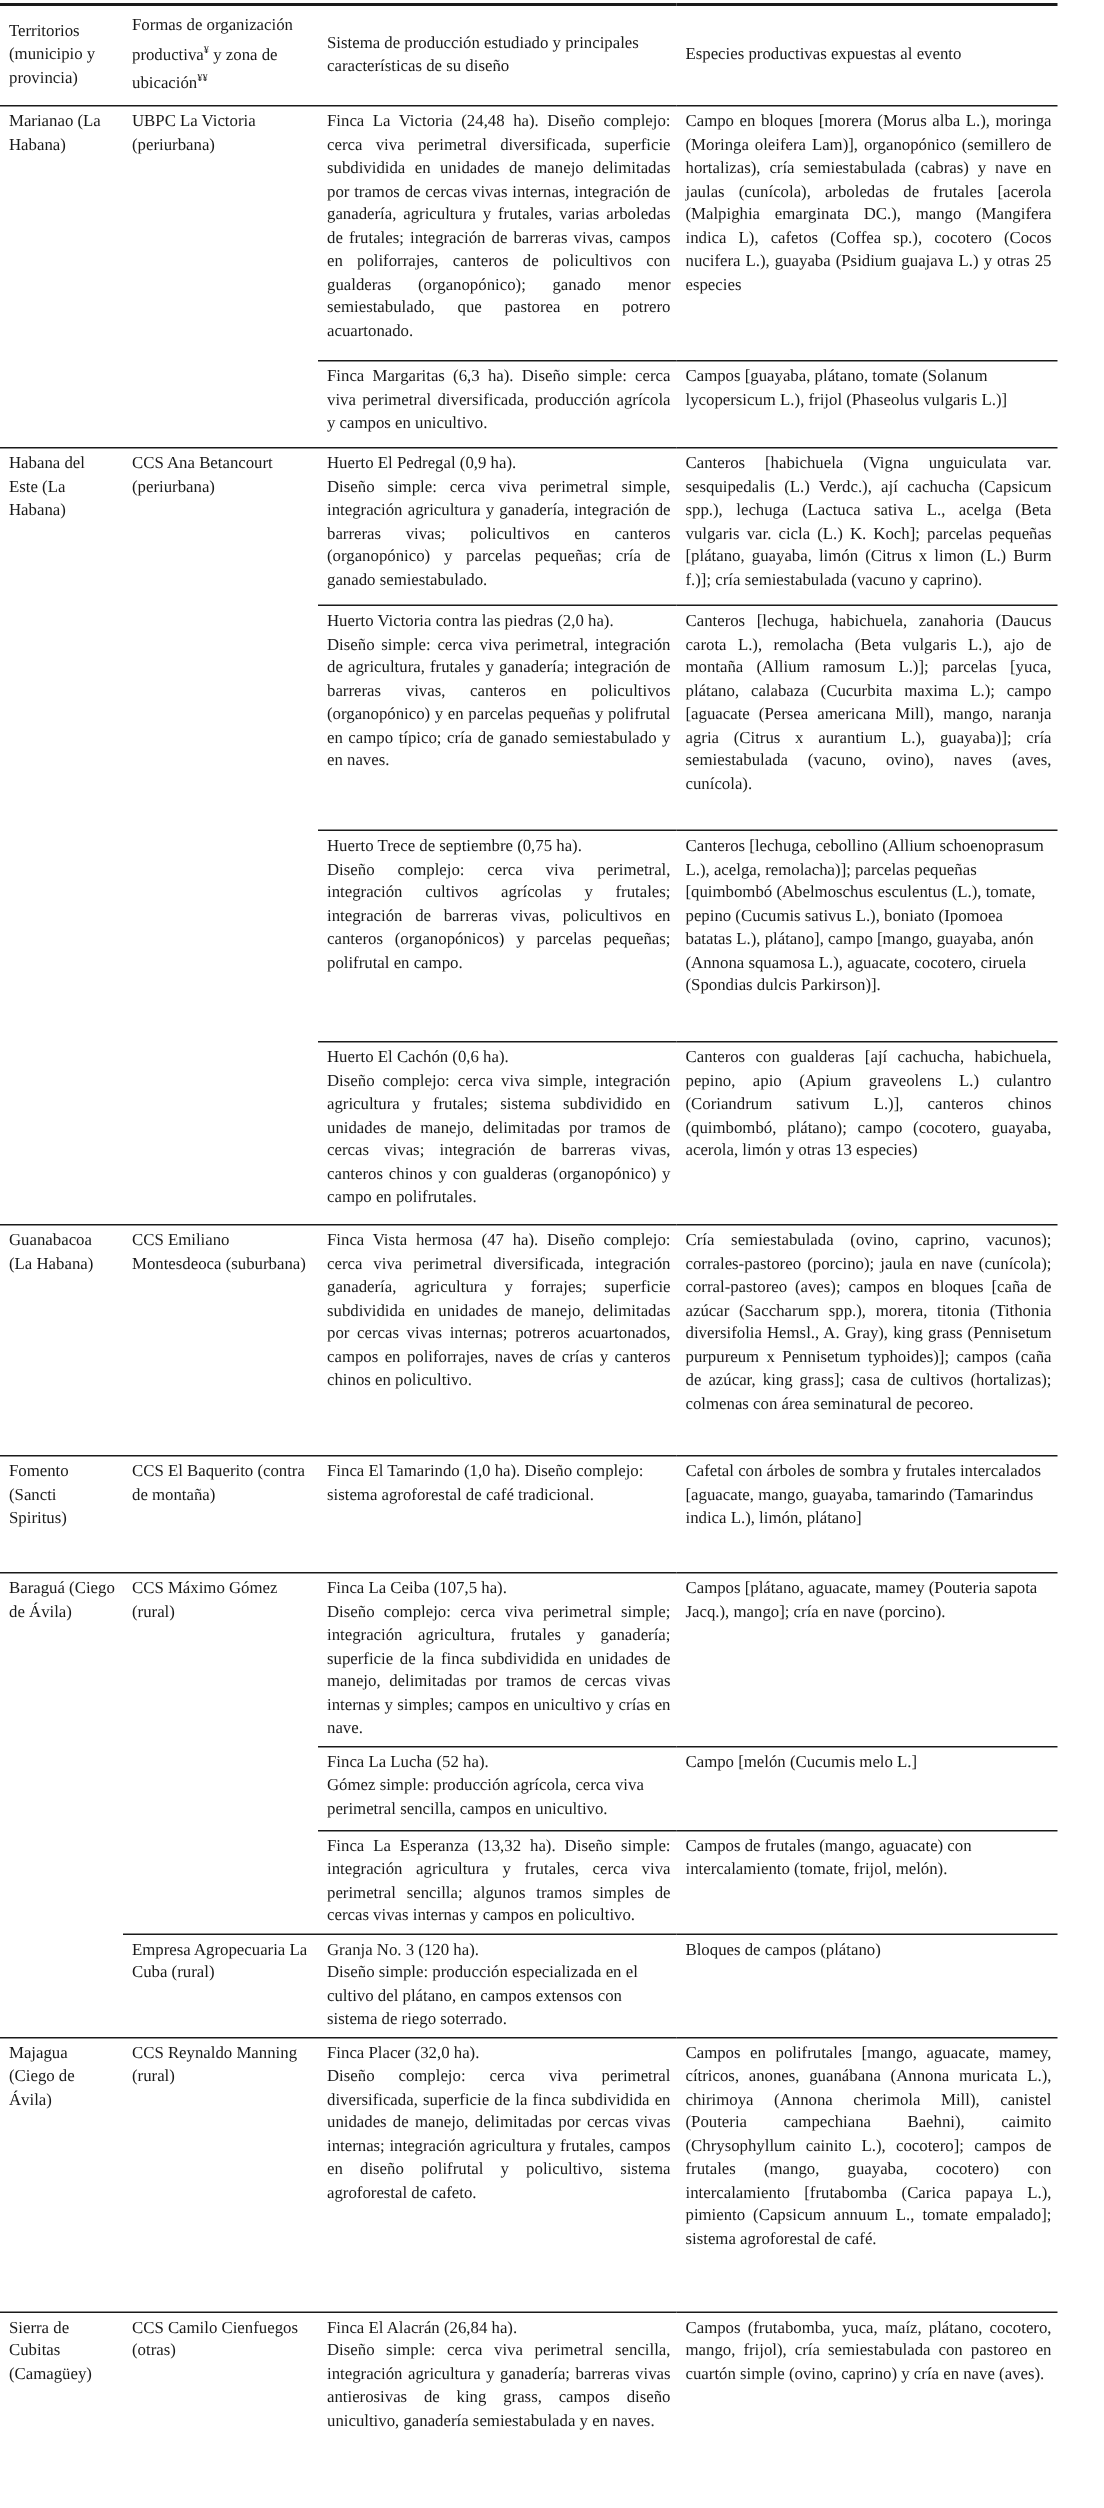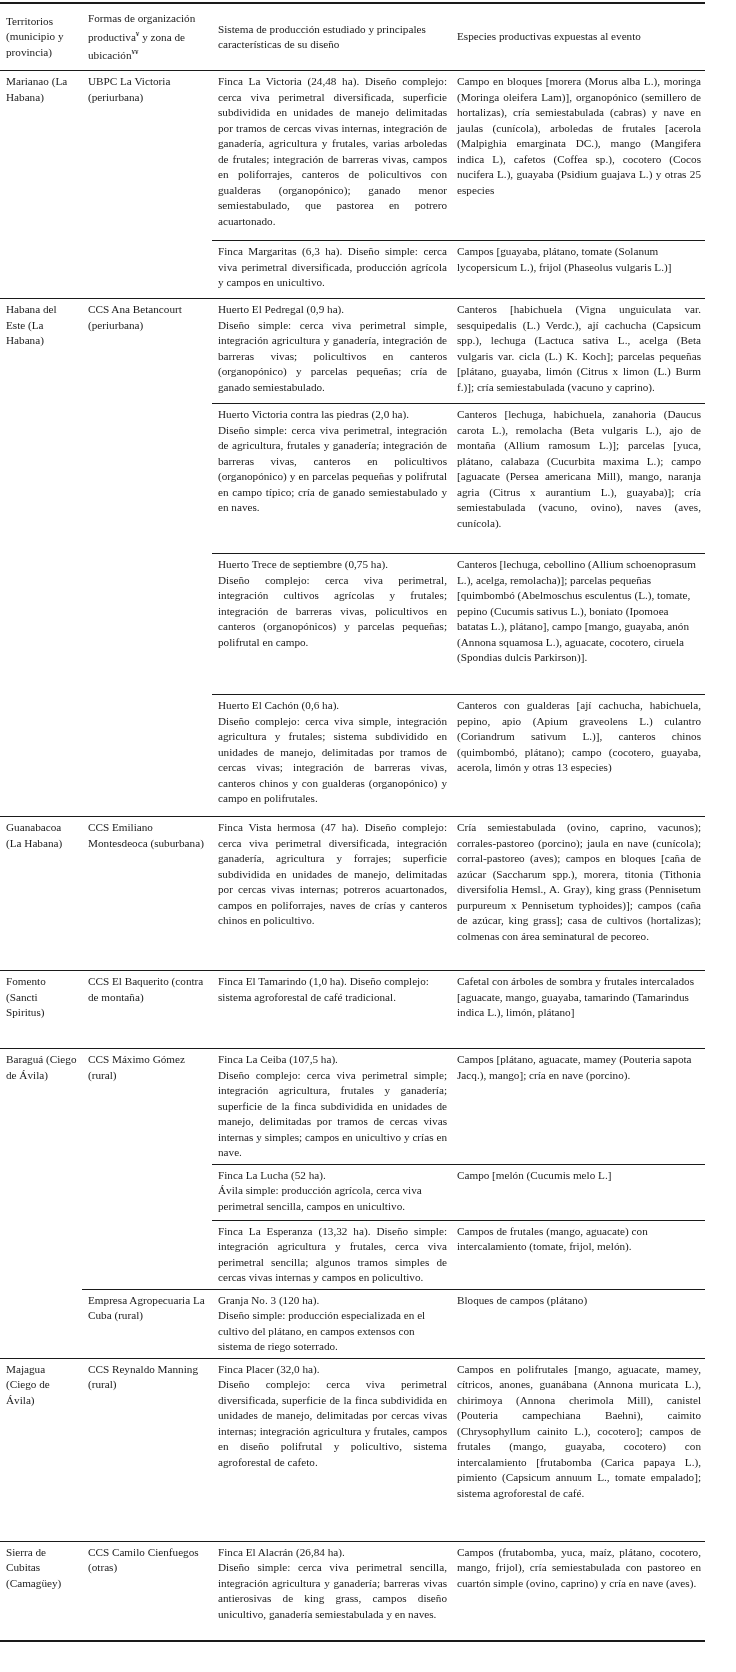--- a/index.html
+++ b/index.html
@@ -84,40 +84,40 @@
       <td class="spp">Cafetal con árboles de sombra y frutales intercalados [aguacate, mango, guayaba, tamarindo (Tamarindus indica L.), limón, plátano]</td>
     </tr>
 
     <tr class="grp-start" style="height:113px">
       <td class="terr" rowspan="4">Baraguá (Ciego de Ávila)</td>
       <td class="org" rowspan="3">CCS Máximo Gómez (rural)</td>
       <td class="sys j"><span class="name">Finca La Ceiba (107,5 ha).</span><span>Diseño complejo: cerca viva perimetral simple; integración agricultura, frutales y ganadería; superficie de la finca subdividida en unidades de manejo, delimitadas por tramos de cercas vivas internas y simples; campos en unicultivo y crías en nave.</span></td>
       <td class="spp">Campos [plátano, aguacate, mamey (Pouteria sapota Jacq.), mango]; cría en nave (porcino).</td>
     </tr>
     <tr class="sub" style="height:56px">
-      <td class="sys"><span class="name">Finca La Lucha (52 ha).</span><span>Ávila simple: producción agrícola, cerca viva perimetral sencilla, campos en unicultivo.</span></td>
+      <td class="sys"><span class="name">Finca La Lucha (52 ha).</span><span>Gómez simple: producción agrícola, cerca viva perimetral sencilla, campos en unicultivo.</span></td>
       <td class="spp">Campo [melón (Cucumis melo L.]</td>
     </tr>
     <tr class="sub" style="height:69px">
       <td class="sys j"><span>Finca La Esperanza (13,32 ha).</span> <span>Diseño simple: integración agricultura y frutales, cerca viva perimetral sencilla; algunos tramos simples de cercas vivas internas y campos en policultivo.</span></td>
       <td class="spp">Campos de frutales (mango, aguacate) con intercalamiento (tomate, frijol, melón).</td>
     </tr>
     <tr class="sub-org" style="height:62px">
       <td class="org">Empresa Agropecuaria La Cuba (rural)</td>
       <td class="sys"><span class="name">Granja No. 3 (120 ha).</span><span>Diseño simple: producción especializada en el cultivo del plátano, en campos extensos con sistema de riego soterrado.</span></td>
       <td class="spp">Bloques de campos (plátano)</td>
     </tr>
 
     <tr class="grp-start" style="height:183px">
       <td class="terr">Majagua (Ciego de Ávila)</td>
       <td class="org">CCS Reynaldo Manning (rural)</td>
       <td class="sys j"><span class="name">Finca Placer (32,0 ha).</span><span>Diseño complejo: cerca viva perimetral diversificada, superficie de la finca subdividida en unidades de manejo, delimitadas por cercas vivas internas; integración agricultura y frutales, campos en diseño polifrutal y policultivo, sistema agroforestal de cafeto.</span></td>
       <td class="spp j">Campos en polifrutales [mango, aguacate, mamey, cítricos, anones, guanábana (Annona muricata L.), chirimoya (Annona cherimola Mill), canistel (Pouteria campechiana Baehni), caimito (Chrysophyllum cainito L.), cocotero]; campos de frutales (mango, guayaba, cocotero) con intercalamiento [frutabomba (Carica papaya L.), pimiento (Capsicum annuum L., tomate empalado]; sistema agroforestal de café.</td>
     </tr>
 
-    <tr class="grp-start last" style="height:100px">
+    <tr class="grp-start last" style="height:132px">
       <td class="terr">Sierra de Cubitas (Camagüey)</td>
       <td class="org">CCS Camilo Cienfuegos (otras)</td>
       <td class="sys j"><span class="name">Finca El Alacrán (26,84 ha).</span><span>Diseño simple: cerca viva perimetral sencilla, integración agricultura y ganadería; barreras vivas antierosivas de king grass, campos diseño unicultivo, ganadería semiestabulada y en naves.</span></td>
       <td class="spp j">Campos (frutabomba, yuca, maíz, plátano, cocotero, mango, frijol), cría semiestabulada con pastoreo en cuartón simple (ovino, caprino) y cría en nave (aves).</td>
     </tr>
   </tbody>
 </table>
 
 </body></html>

